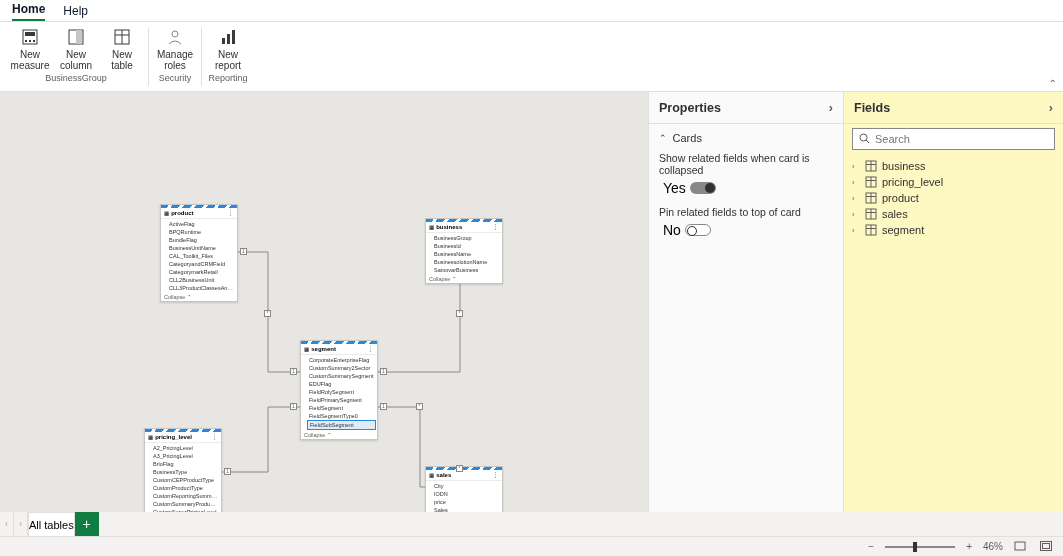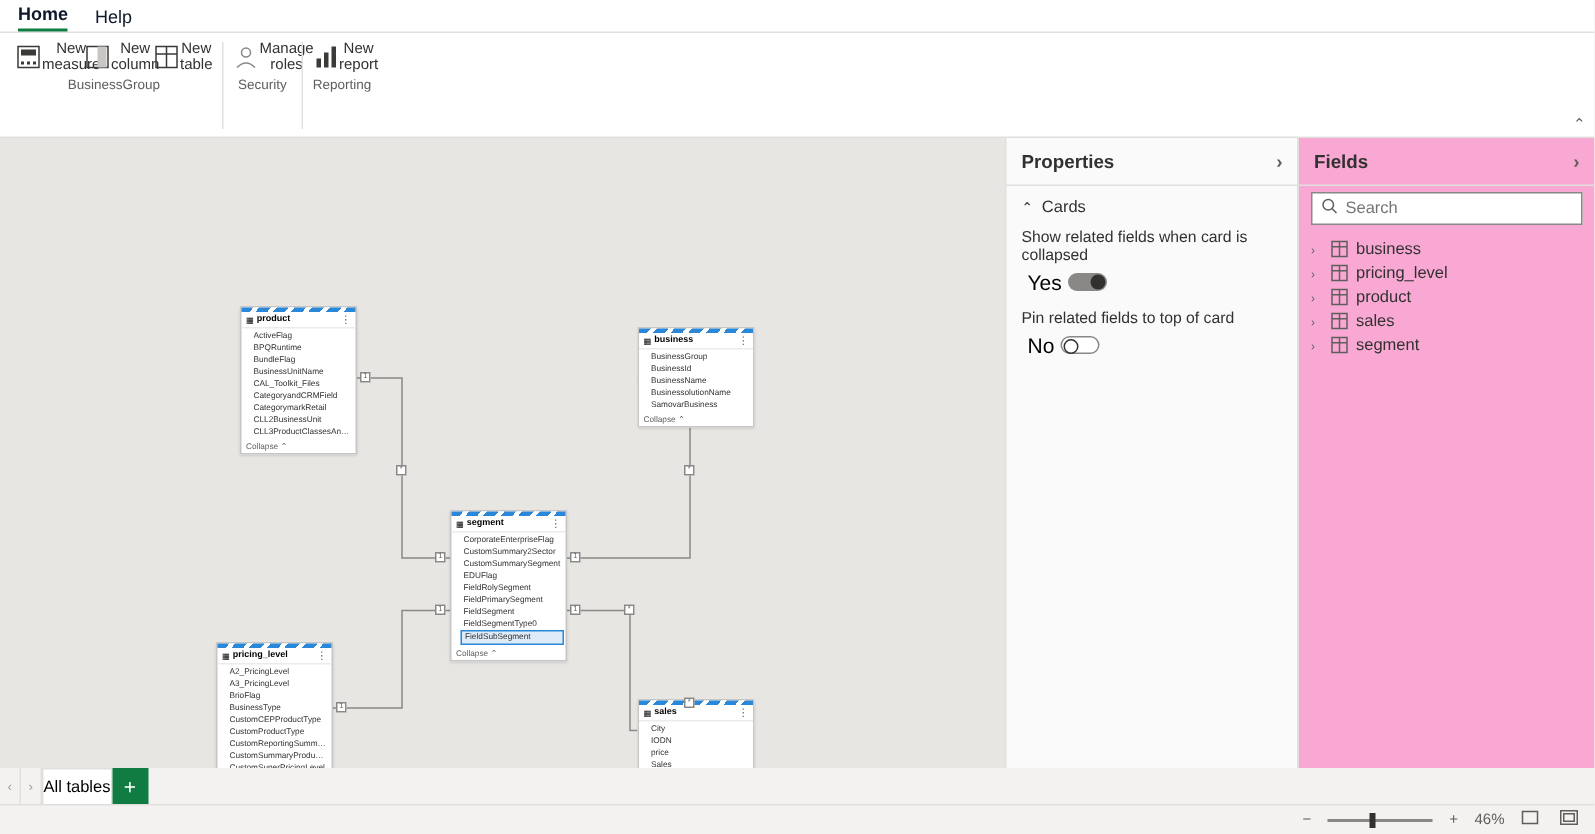--- a/index.html
+++ b/index.html
@@ -7,21 +7,21 @@
 
   
   .tab-bar { height: 22px; display: flex; align-items: flex-end; padding-left: 12px; gap: 18px; background: #fff; border-bottom: 1px solid #e1dfdd; }
   .tab { font-size: 12px; color: #0f172a; padding-bottom: 3px; cursor: pointer; }
   .tab.active { border-bottom: 2px solid #107c41; font-weight: 600; }
 
   
   .ribbon { height: 70px; background: #fff; display: flex; align-items: flex-start; padding: 2px 4px 0 4px; gap: 0; border-bottom: 1px solid #e1dfdd; position: relative; }
   .ribbon-group { display: flex; flex-direction: column; align-items: center; padding: 0 6px; }
   .ribbon-items { display: flex; gap: 6px; }
-  .ribbon-btn { display: flex; flex-direction: row; align-items: center; width: 40px; cursor: pointer; padding-top: 2px; }
+  .ribbon-btn { display: flex; flex-direction: column; align-items: center; width: 40px; cursor: pointer; padding-top: 2px; }
   .ribbon-btn .icon { height: 22px; display: flex; align-items: center; justify-content: center; }
   .ribbon-btn .lbl { font-size: 10px; color: #323130; text-align: center; line-height: 11px; margin-top: 1px; white-space: pre; }
   .ribbon-group-name { font-size: 9px; color: #605e5c; margin-top: 2px; }
   .ribbon-sep { width: 1px; background: #e1dfdd; height: 58px; margin: 4px 0 0 0; }
   .ribbon-collapse { position: absolute; right: 6px; bottom: 2px; font-size: 10px; color: #605e5c; cursor: pointer; }
 
   
   .main { display: flex; height: 420px; }
   .canvas { flex: 1; position: relative; background: #e8e6e3; overflow: hidden; }
   svg.relations { position: absolute; top: 0; left: 0; }
@@ -49,21 +49,21 @@
   .prop-row { padding: 4px 10px 2px 10px; font-size: 10.5px; color: #323130; }
   .toggle-row { display: flex; align-items: center; gap: 4px; padding: 2px 10px 6px 14px; font-size: 14px; }
   .toggle { position: relative; width: 26px; height: 12px; background: #c8c6c4; border-radius: 6px; cursor: pointer; }
   .toggle .knob { position: absolute; width: 10px; height: 10px; border-radius: 50%; background: #323130; top: 1px; }
   .toggle.on { background: #8a8886; }
   .toggle.on .knob { right: 1px; }
   .toggle.off .knob { left: 1px; background: #fff; border: 1px solid #323130; }
   .toggle.off { background: #fff; border: 1px solid #8a8886; }
 
   
-  .fields-pane { width: 198px; background: #f9a8d4; border-left: 1px solid #e1dfdd; }
+  .fields-pane { width: 220px; background: #fef9c3; border-left: 1px solid #e1dfdd; }
   .search-box { margin: 4px 8px; height: 22px; border: 1px solid #8a8886; display: flex; align-items: center; padding: 0 6px; gap: 5px; background: #fff; justify-content: flex-end; }
   .search-box input { border: none; outline: none; font-size: 11px; flex: 1; background: transparent; }
   .search-box .sicon { color: #605e5c; font-size: 11px; }
   .flist { padding: 4px 6px; }
   .flist-item { display: flex; align-items: center; gap: 5px; font-size: 11px; color: #323130; padding: 2px 2px; cursor: pointer; }
   .flist-item .chev { font-size: 8px; color: #605e5c; width: 8px; }
   .flist-item .ticon svg { display: block; }
 
   
   .bottom-bar { position: absolute; left: 0; bottom: 20px; height: 24px; display: flex; align-items: center; background: #f3f2f1; }

